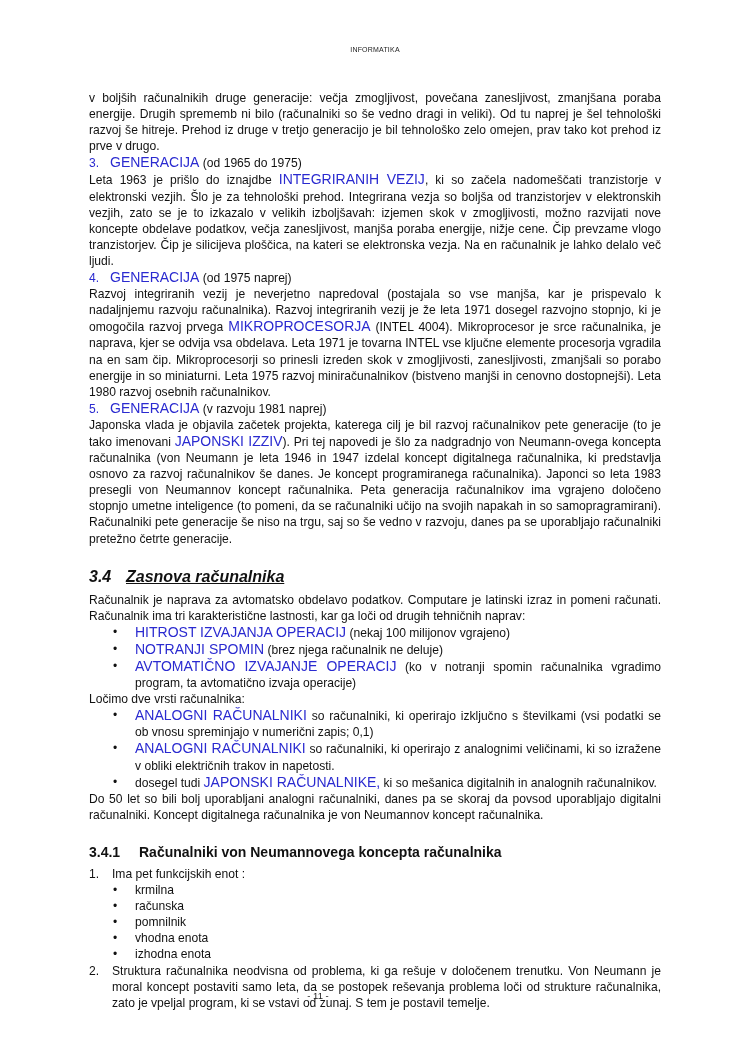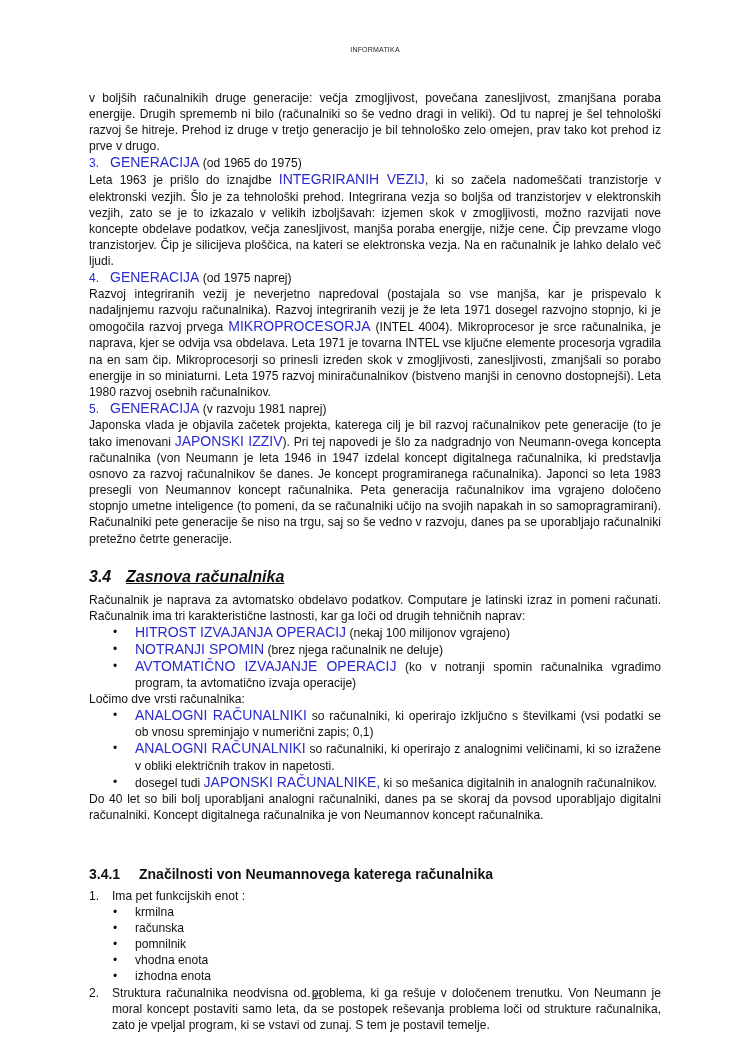--- a/index.html
+++ b/index.html
@@ -8,21 +8,21 @@
   .header { position:absolute; top:46px; left:0; width:750px; text-align:center;
             font-size:7px; letter-spacing:0.2px; color:#222; }
   .page { position:absolute; top:90px; left:89px; width:572px; font-size:12.1px; line-height:16.1px; }
   p { margin:0; text-align:justify; }
   .sc { font-size:14px; color:#2a2ad0; letter-spacing:0;margin-top:48px; }
   .gen { margin:0; }
   .gen .num { color:#2a2ad0; display:inline-block; width:21px; }
   h2 { font-size:16px; font-style:italic; font-weight:bold; margin:21px 0 6px 0; line-height:18px;text-decoration:underline; }
   h2 .n { display:inline-block; width:37px; }
   h3 { font-size:14px; font-weight:bold; margin:21px 0 5px 0; line-height:17px; }
-  h3 .n { display:inline-block; width:50px;margin-top:22px; }
+  h3 .n { display:inline-block; width:50px; }
   ul { margin:0; padding:0; list-style:none; }
   ul li { position:relative; padding-left:46px; text-align:justify; }
   ul li::before { content:"•"; position:absolute; left:24px; top:0; }
   ol { margin:0; padding:0; list-style:none; }
   ol > li { position:relative; padding-left:23px; text-align:justify; }
   ol > li .onum { position:absolute; left:0; top:0; }
   ol > li ul li { padding-left:23px; }
   ol > li ul li::before { left:1px; }
   .footer { position:absolute; top:990px; left:0; width:636px; text-align:center; font-size:9.5px; color:#222; }
 </style>
@@ -55,23 +55,23 @@
     <li><span class="sc">HITROST IZVAJANJA OPERACIJ</span><span> (nekaj 100 milijonov vgrajeno)</span></li>
     <li><span class="sc">NOTRANJI SPOMIN</span><span> (brez njega računalnik ne deluje)</span></li>
     <li><span class="sc">AVTOMATIČNO IZVAJANJE OPERACIJ</span><span> (ko v notranji spomin računalnika vgradimo program, ta avtomatično izvaja operacije)</span></li>
   </ul>
   <p>Ločimo dve vrsti računalnika:</p>
   <ul>
     <li><span class="sc">ANALOGNI RAČUNALNIKI</span><span> so računalniki, ki operirajo izključno s številkami (vsi podatki se ob vnosu spreminjajo v numerični zapis; 0,1)</span></li>
     <li><span class="sc">ANALOGNI RAČUNALNIKI</span><span> so računalniki, ki operirajo z analognimi veličinami, ki so izražene v obliki električnih trakov in napetosti.</span></li>
     <li><span>dosegel tudi </span><span class="sc">JAPONSKI RAČUNALNIKE,</span><span> ki so mešanica digitalnih in analognih računalnikov.</span></li>
   </ul>
-  <p>Do 40 let so bili bolj uporabljani analogni računalniki, danes pa se skoraj da povsod uporabljajo digitalni računalniki. Koncept digitalnega računalnika je von Neumannov koncept računalnika.</p>
+  <p>Do 50 let so bili bolj uporabljani analogni računalniki, danes pa se skoraj da povsod uporabljajo digitalni računalniki. Koncept digitalnega računalnika je von Neumannov koncept računalnika.</p>
 
-  <h3><span class="n">3.4.1</span><span>Značilnosti von Neumannovega katerega računalnika</span></h3>
+  <h3><span class="n">3.4.1</span><span>Računalniki von Neumannovega koncepta računalnika</span></h3>
   <ol>
     <li>
       <span class="onum">1.</span>
       <span>Ima pet funkcijskih enot :</span>
       <ul>
         <li>krmilna</li>
         <li>računska</li>
         <li>pomnilnik</li>
         <li>vhodna enota</li>
         <li>izhodna enota</li>

